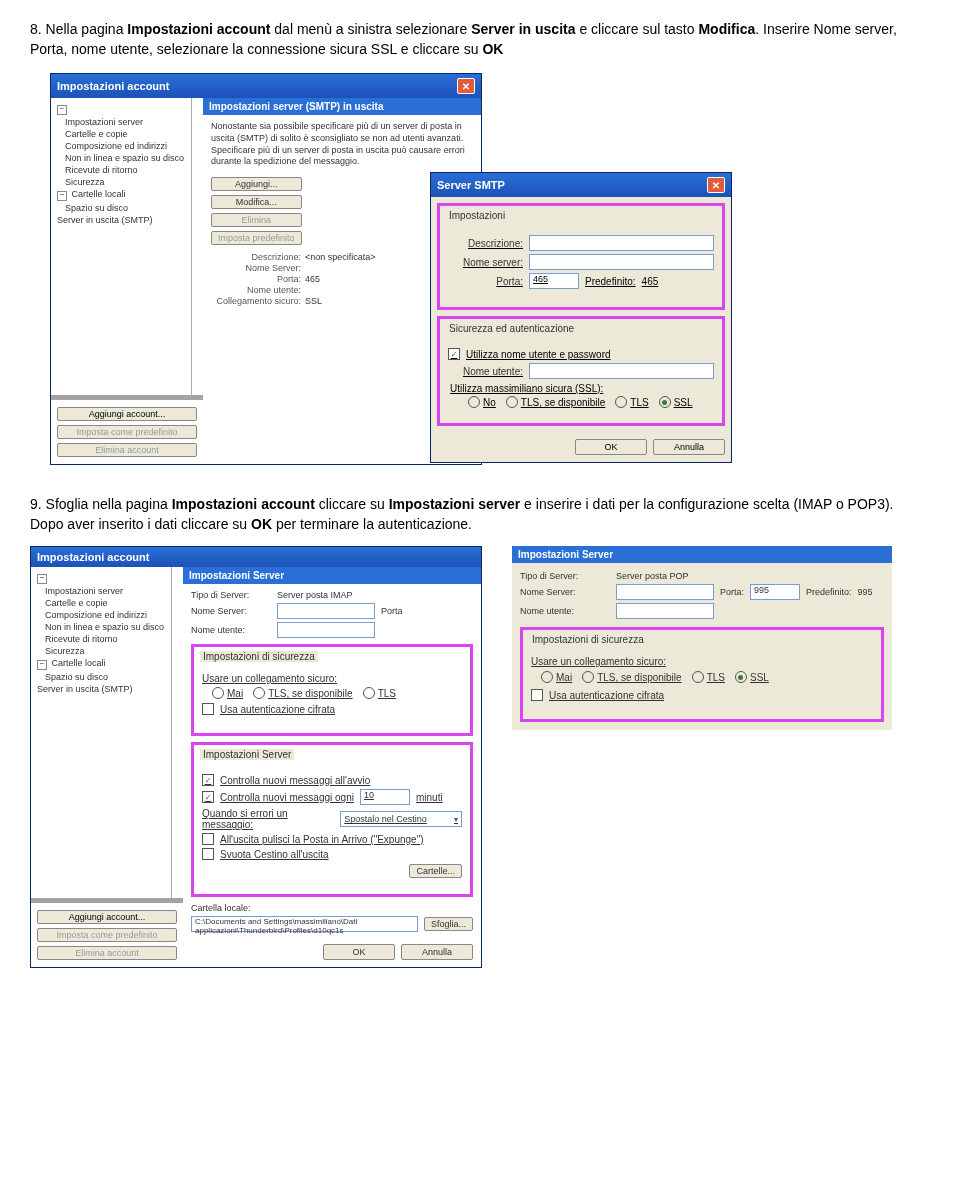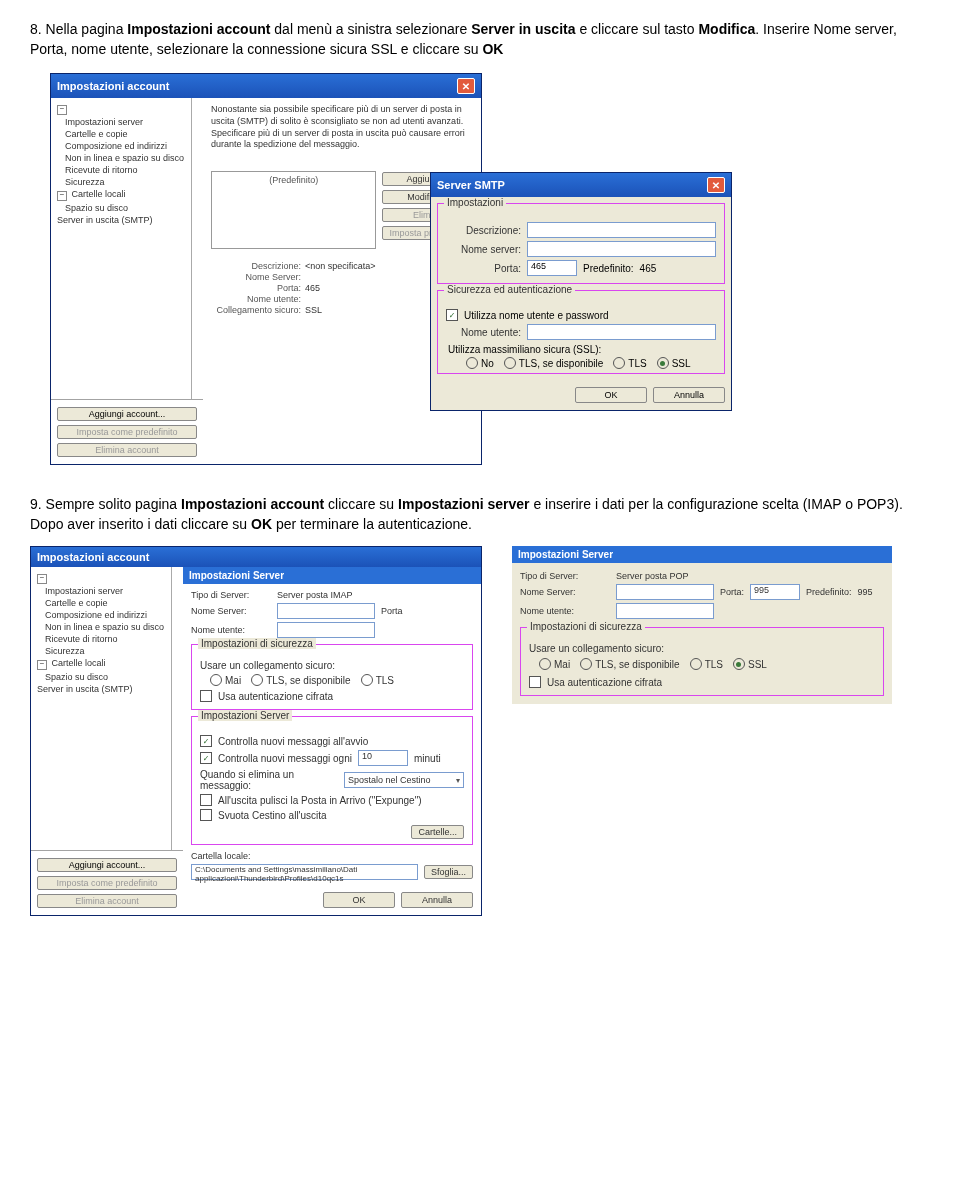--- a/index.html
+++ b/index.html
@@ -91,21 +91,21 @@
     color: #fff;
     font-weight: bold;
     padding: 3px 6px;
     font-size: 10px;
     margin: -6px -8px 6px -8px;
   }
   .desc-text {
     font-size: 9px;
     color: #333;
     line-height: 1.3;
-    margin-bottom: 20px;
+    margin-bottom: 8px;
   }
   .server-list {
     border: 1px solid #999;
     background: #fff;
     height: 70px;
     margin-bottom: 6px;
     padding: 3px;
     font-size: 9px;
     text-align: center;
     color: #555;
@@ -136,40 +136,41 @@
     font-size: 9px;
     margin: 1px 0;
   }
   .detail-label {
     color: #555;
     text-align: right;
     width: 90px;
     padding-right: 4px;
   }
   .footer-btns {
-    border-top: 1px solid #a3a3a3;
+    border-top: 5px solid #a3a3a3;
     padding: 6px;
     display: flex;
     flex-direction: column;
     gap: 2px;
     width: 140px;
   }
   
   .dialog {
     position: absolute;
     border: 1px solid #0a246a;
     background: #ece9d8;
     font-family: Tahoma, Arial, sans-serif;
     font-size: 10px;
   }
   .fieldset {
-    border: 1px solid #d946ef;
+    border: 3px solid #d946ef;
     margin: 6px;
-    padding: 4px 8px;
+    padding: 15px 8px;
     font-size: 10px;
+    text-decoration: underline;
   }
   .fieldset-title {
     background: #ece9d8;
     position: relative;
     top: -11px;
     left: -2px;
     display: inline-block;
     padding: 0 3px;
     color: #333;
   }
@@ -285,25 +286,23 @@
           <div class="sidebar-item">Spazio su disco</div>
           <div class="sidebar-item l1">Server in uscita (SMTP)</div>
         </div>
         <div class="footer-btns">
           <span class="btn">Aggiungi account...</span>
           <span class="btn disabled">Imposta come predefinito</span>
           <span class="btn disabled">Elimina account</span>
         </div>
       </div>
       <div class="content">
+        <div class="section-header">Impostazioni server (SMTP) in uscita</div>
         <div class="desc-text">Nonostante sia possibile specificare più di un server di posta in uscita (SMTP) di solito è sconsigliato se non ad utenti avanzati. Specificare più di un server di posta in uscita può causare errori durante la spedizione del messaggio.</div>
         <div class="row-sb">
-          <div class="server-list" style="flex:1;">
-            <span>(Predefinito)</span>
-          </div>
           <div class="btn-col">
             <span class="btn">Aggiungi...</span>
             <span class="btn">Modifica...</span>
             <span class="btn disabled">Elimina</span>
             <span class="btn disabled">Imposta predefinito</span>
           </div>
         </div>
         <div style="margin-top:6px;">
           <div class="detail-row">
               <span class="detail-label">Descrizione:</span>
@@ -381,21 +380,21 @@
       </div>
     </div>
     <div class="dialog-footer">
       <span class="btn">OK</span>
       <span class="btn">Annulla</span>
     </div>
   </div>
 </div>
 
 <div class="instruction">
-  <span>9.</span><span> Sempre solito pagina </span><span class="bold">Impostazioni account</span><span> cliccare su </span><span class="bold">Impostazioni server</span><span> e inserire i dati per la configurazione scelta (IMAP o POP3). Dopo aver inserito i dati cliccare su </span><span class="bold">OK</span><span> per terminare la autenticazione.</span>
+  <span>9.</span><span> Sfoglia nella pagina </span><span class="bold">Impostazioni account</span><span> cliccare su </span><span class="bold">Impostazioni server</span><span> e inserire i dati per la configurazione scelta (IMAP o POP3). Dopo aver inserito i dati cliccare su </span><span class="bold">OK</span><span> per terminare la autenticazione.</span>
 </div>
 
 <div class="lower-pair">
 
   <div class="win" style="width:450px;">
     <div class="titlebar">
       <span>Impostazioni account</span>
     </div>
     <div class="win-body">
       <div style="display:flex;flex-direction:column;">
@@ -460,21 +459,21 @@
               <span class="checkbox">✓</span>
               <span>Controlla nuovi messaggi all'avvio</span>
             </div>
           <div class="form-row">
               <span class="checkbox">✓</span>
               <span>Controlla nuovi messaggi ogni</span>
               <span class="input small">10</span>
               <span>minuti</span>
             </div>
           <div class="form-row">
-              <span>Quando si elimina un messaggio:</span>
+              <span>Quando si errori un messaggio:</span>
               <span class="select">
                 <span>Spostalo nel Cestino</span>
               </span>
             </div>
           <div class="form-row">
               <span class="checkbox"></span>
               <span>All'uscita pulisci la Posta in Arrivo ("Expunge")</span>
             </div>
           <div class="form-row">
               <span class="checkbox"></span>

